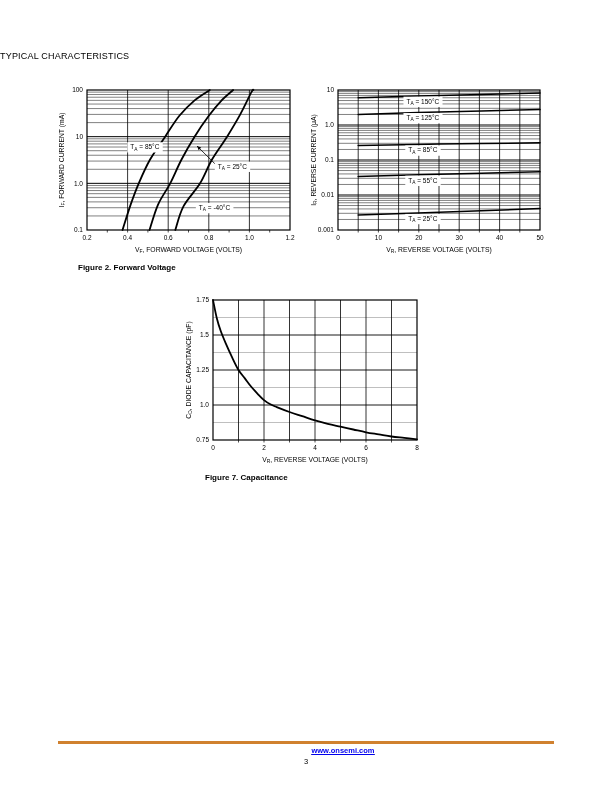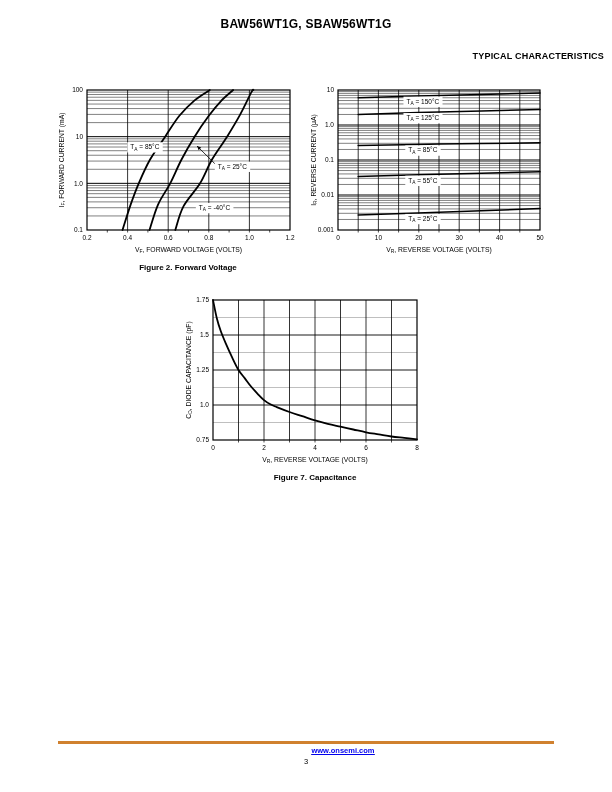--- a/index.html
+++ b/index.html
@@ -6,25 +6,25 @@
   .page{
     position:relative;width:612px;height:792px;background:#ffffff;
     margin:0 auto;overflow:hidden;
     font-family:"Liberation Sans", sans-serif;color:#000;
   }
   .doc-title{
     position:absolute;top:17px;left:0;width:612px;text-align:center;
     font-size:12px;font-weight:bold;letter-spacing:.2px;
   }
   .doc-subtitle{
-    position:absolute;top:51px;left:0;width:604px;text-align:right;
-    font-size:9px;font-weight:bold;letter-spacing:.2px;
+    position:absolute;top:51px;left:0;width:604px;text-align:left;
+    font-size:9px;font-weight:normal;letter-spacing:.2px;
   }
   .caption{
-    position:absolute;width:220px;text-align:center;
+    position:absolute;width:220px;
     font-size:8px;font-weight:bold;
   }
   #cap-fig2{left:78px;top:263px;}
   #cap-fig3{left:329px;top:263px;}
   #cap-fig4{left:205px;top:473px;}
   #charts{position:absolute;left:0;top:0;}
   .footer-rule{position:absolute;left:58px;top:741px;width:496px;height:3px;}
   .footer-link{
     position:absolute;left:0;top:746px;width:612px;text-align:center;
     font-size:7.5px;font-weight:bold;text-decoration:underline;padding-left:37px;
@@ -33,21 +33,20 @@
   .footer-page{
     position:absolute;left:0;top:757px;width:612px;text-align:center;
     font-size:7.5px;
   }
 </style>
 </head>
 <body>
 
 <div class="page">
 
-  <div class="doc-title">BAW56WT1G, SBAW56WT1G</div>
   <div class="doc-subtitle">TYPICAL CHARACTERISTICS</div>
 
   <svg id="charts" width="612" height="520" viewBox="0 0 612 520">
       <g>
         <line x1="87" y1="215.9519335356809" x2="290" y2="215.9519335356809" stroke="#000" stroke-width="0.5"></line>
         <line x1="87" y1="207.73434144641573" x2="290" y2="207.73434144641573" stroke="#000" stroke-width="0.5"></line>
         <line x1="87" y1="201.90386707136173" x2="290" y2="201.90386707136173" stroke="#000" stroke-width="0.5"></line>
         <line x1="87" y1="197.38139979765248" x2="290" y2="197.38139979765248" stroke="#000" stroke-width="0.5"></line>
         <line x1="87" y1="193.68627498209662" x2="290" y2="193.68627498209662" stroke="#000" stroke-width="0.5"></line>
         <line x1="87" y1="190.56209146600133" x2="290" y2="190.56209146600133" stroke="#000" stroke-width="0.5"></line>

